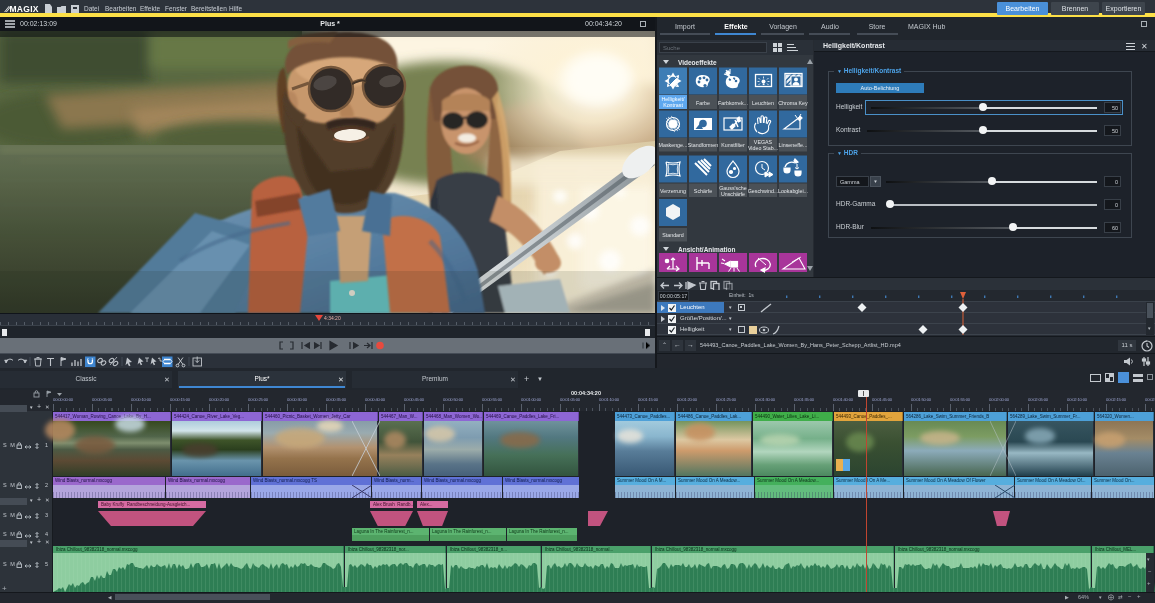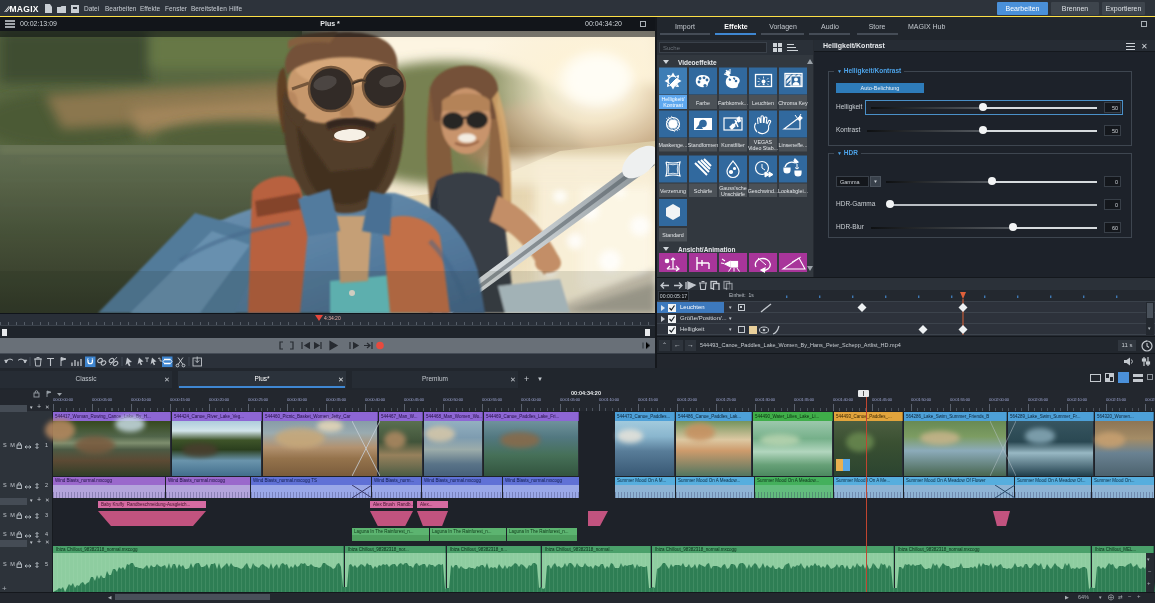--- a/index.html
+++ b/index.html
@@ -4,21 +4,21 @@
 <style>
 html,body{margin:0;padding:0;background:#15181d;font-family:"Liberation Sans",sans-serif;}
 *{box-sizing:border-box}
 #app{position:relative;width:1155px;height:603px;overflow:hidden;background:#15181d;color:#c9ced4}
 .abs{position:absolute}
 </style>
 </head>
 <body>
 <div id="app">
 
-<div class="abs" style="left:0;top:0;width:1155px;height:17px;background:#2d333b;border-bottom:1px solid #fde047">
+<div class="abs" style="left:0;top:0;width:1155px;height:17px;background:#2d333b;border-bottom:4px solid #fde047">
   <div class="abs" style="left:6px;top:4px;font-size:8.5px;font-weight:bold;color:#fff;letter-spacing:0.3px"><span style="font-style:italic">∕∕</span>MAGIX</div>
 
   <div class="abs" style="left:45px;top:4px;width:7px;height:9px;background:#c9ced4;clip-path:polygon(0 0,70% 0,100% 30%,100% 100%,0 100%)"></div>
   <div class="abs" style="left:57px;top:6px;width:9px;height:7px;background:#c9ced4;clip-path:polygon(0 15%,40% 15%,50% 0,100% 0,100% 100%,0 100%)"></div>
   <div class="abs" style="left:71px;top:5px;width:8px;height:8px;background:#c9ced4"></div>
   <div class="abs" style="left:73px;top:7px;width:4px;height:2px;background:#2d333b"></div>
   <div class="abs" style="left:84px;top:5px;font-size:6.5px;color:#c9ced4">Datei</div>
   <div class="abs" style="left:105px;top:5px;font-size:6.5px;color:#c9ced4">Bearbeiten</div>
   <div class="abs" style="left:140px;top:5px;font-size:6.5px;color:#c9ced4">Effekte</div>
   <div class="abs" style="left:165px;top:5px;font-size:6.5px;color:#c9ced4">Fenster</div>

